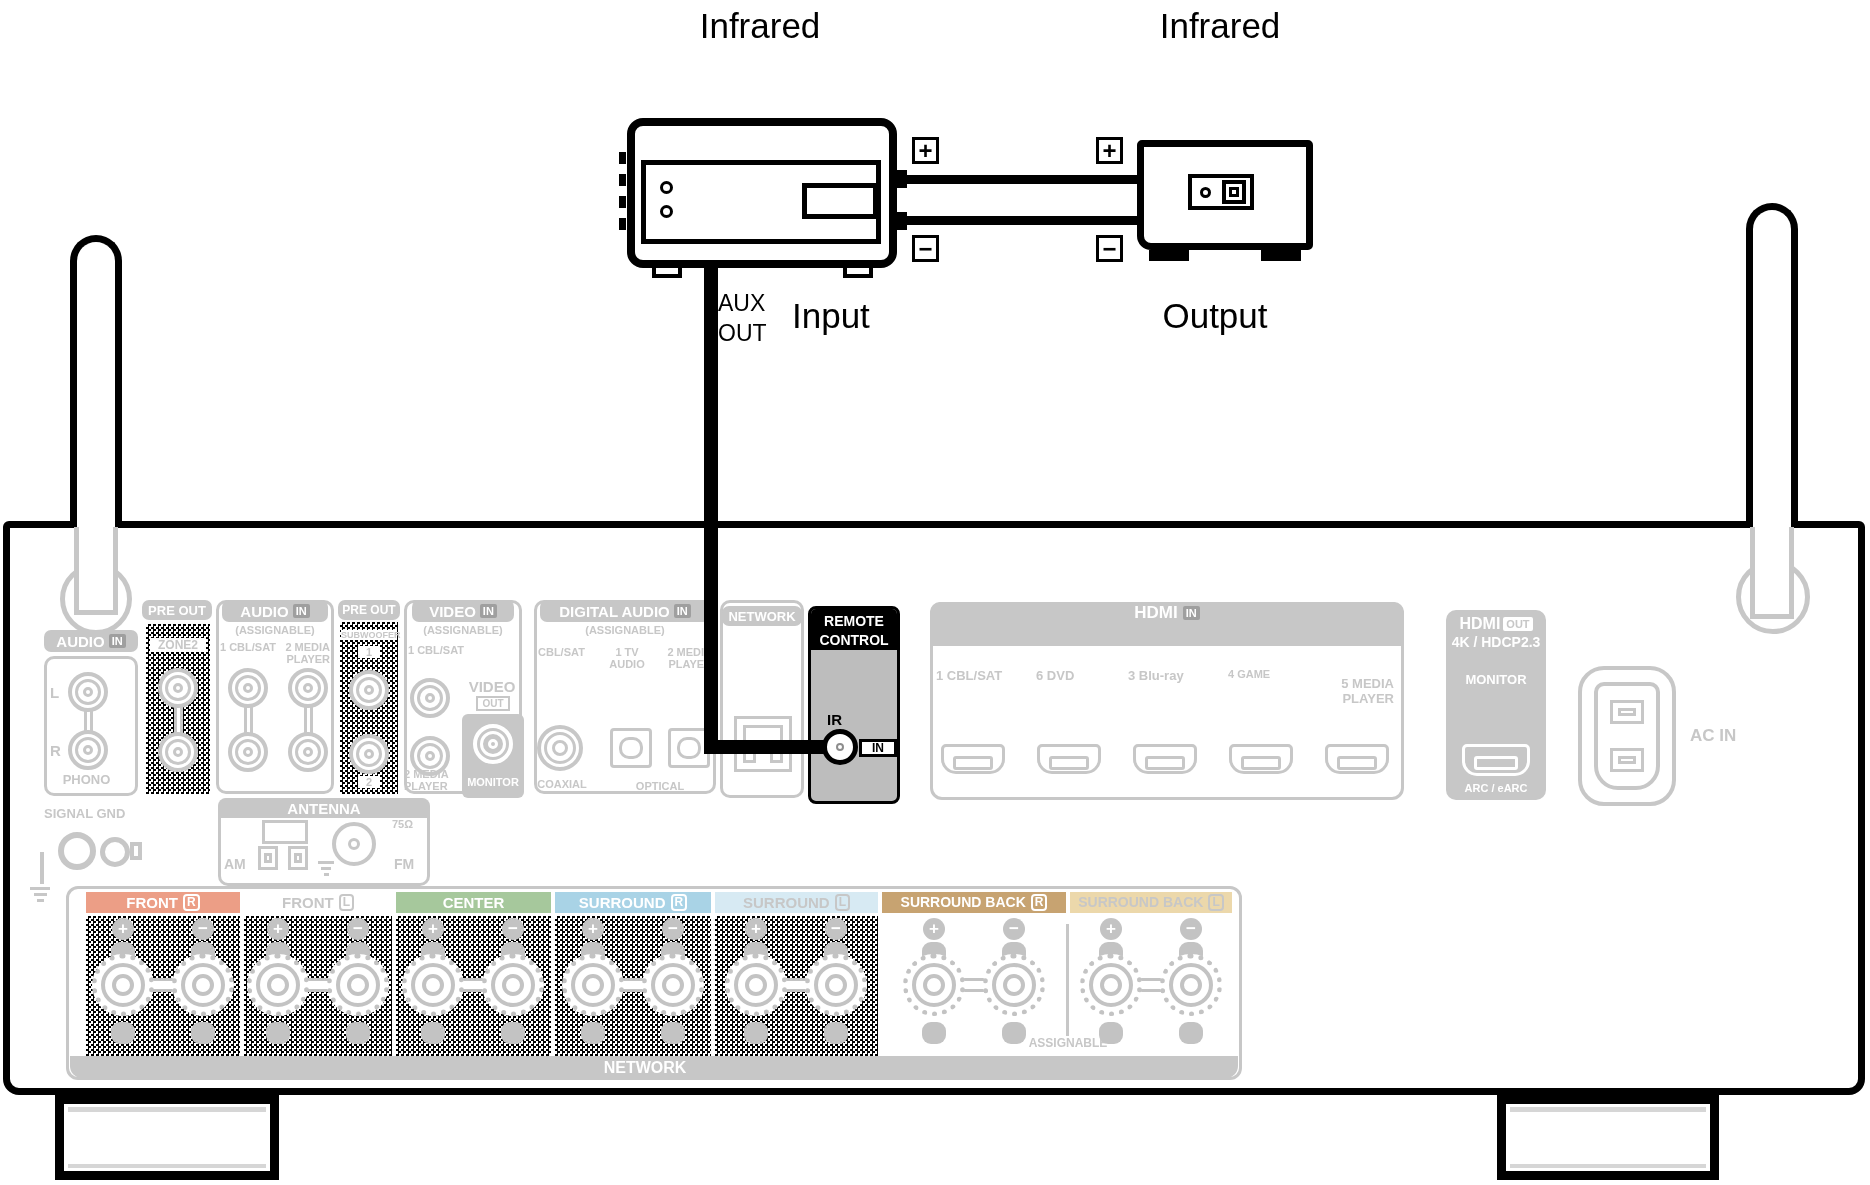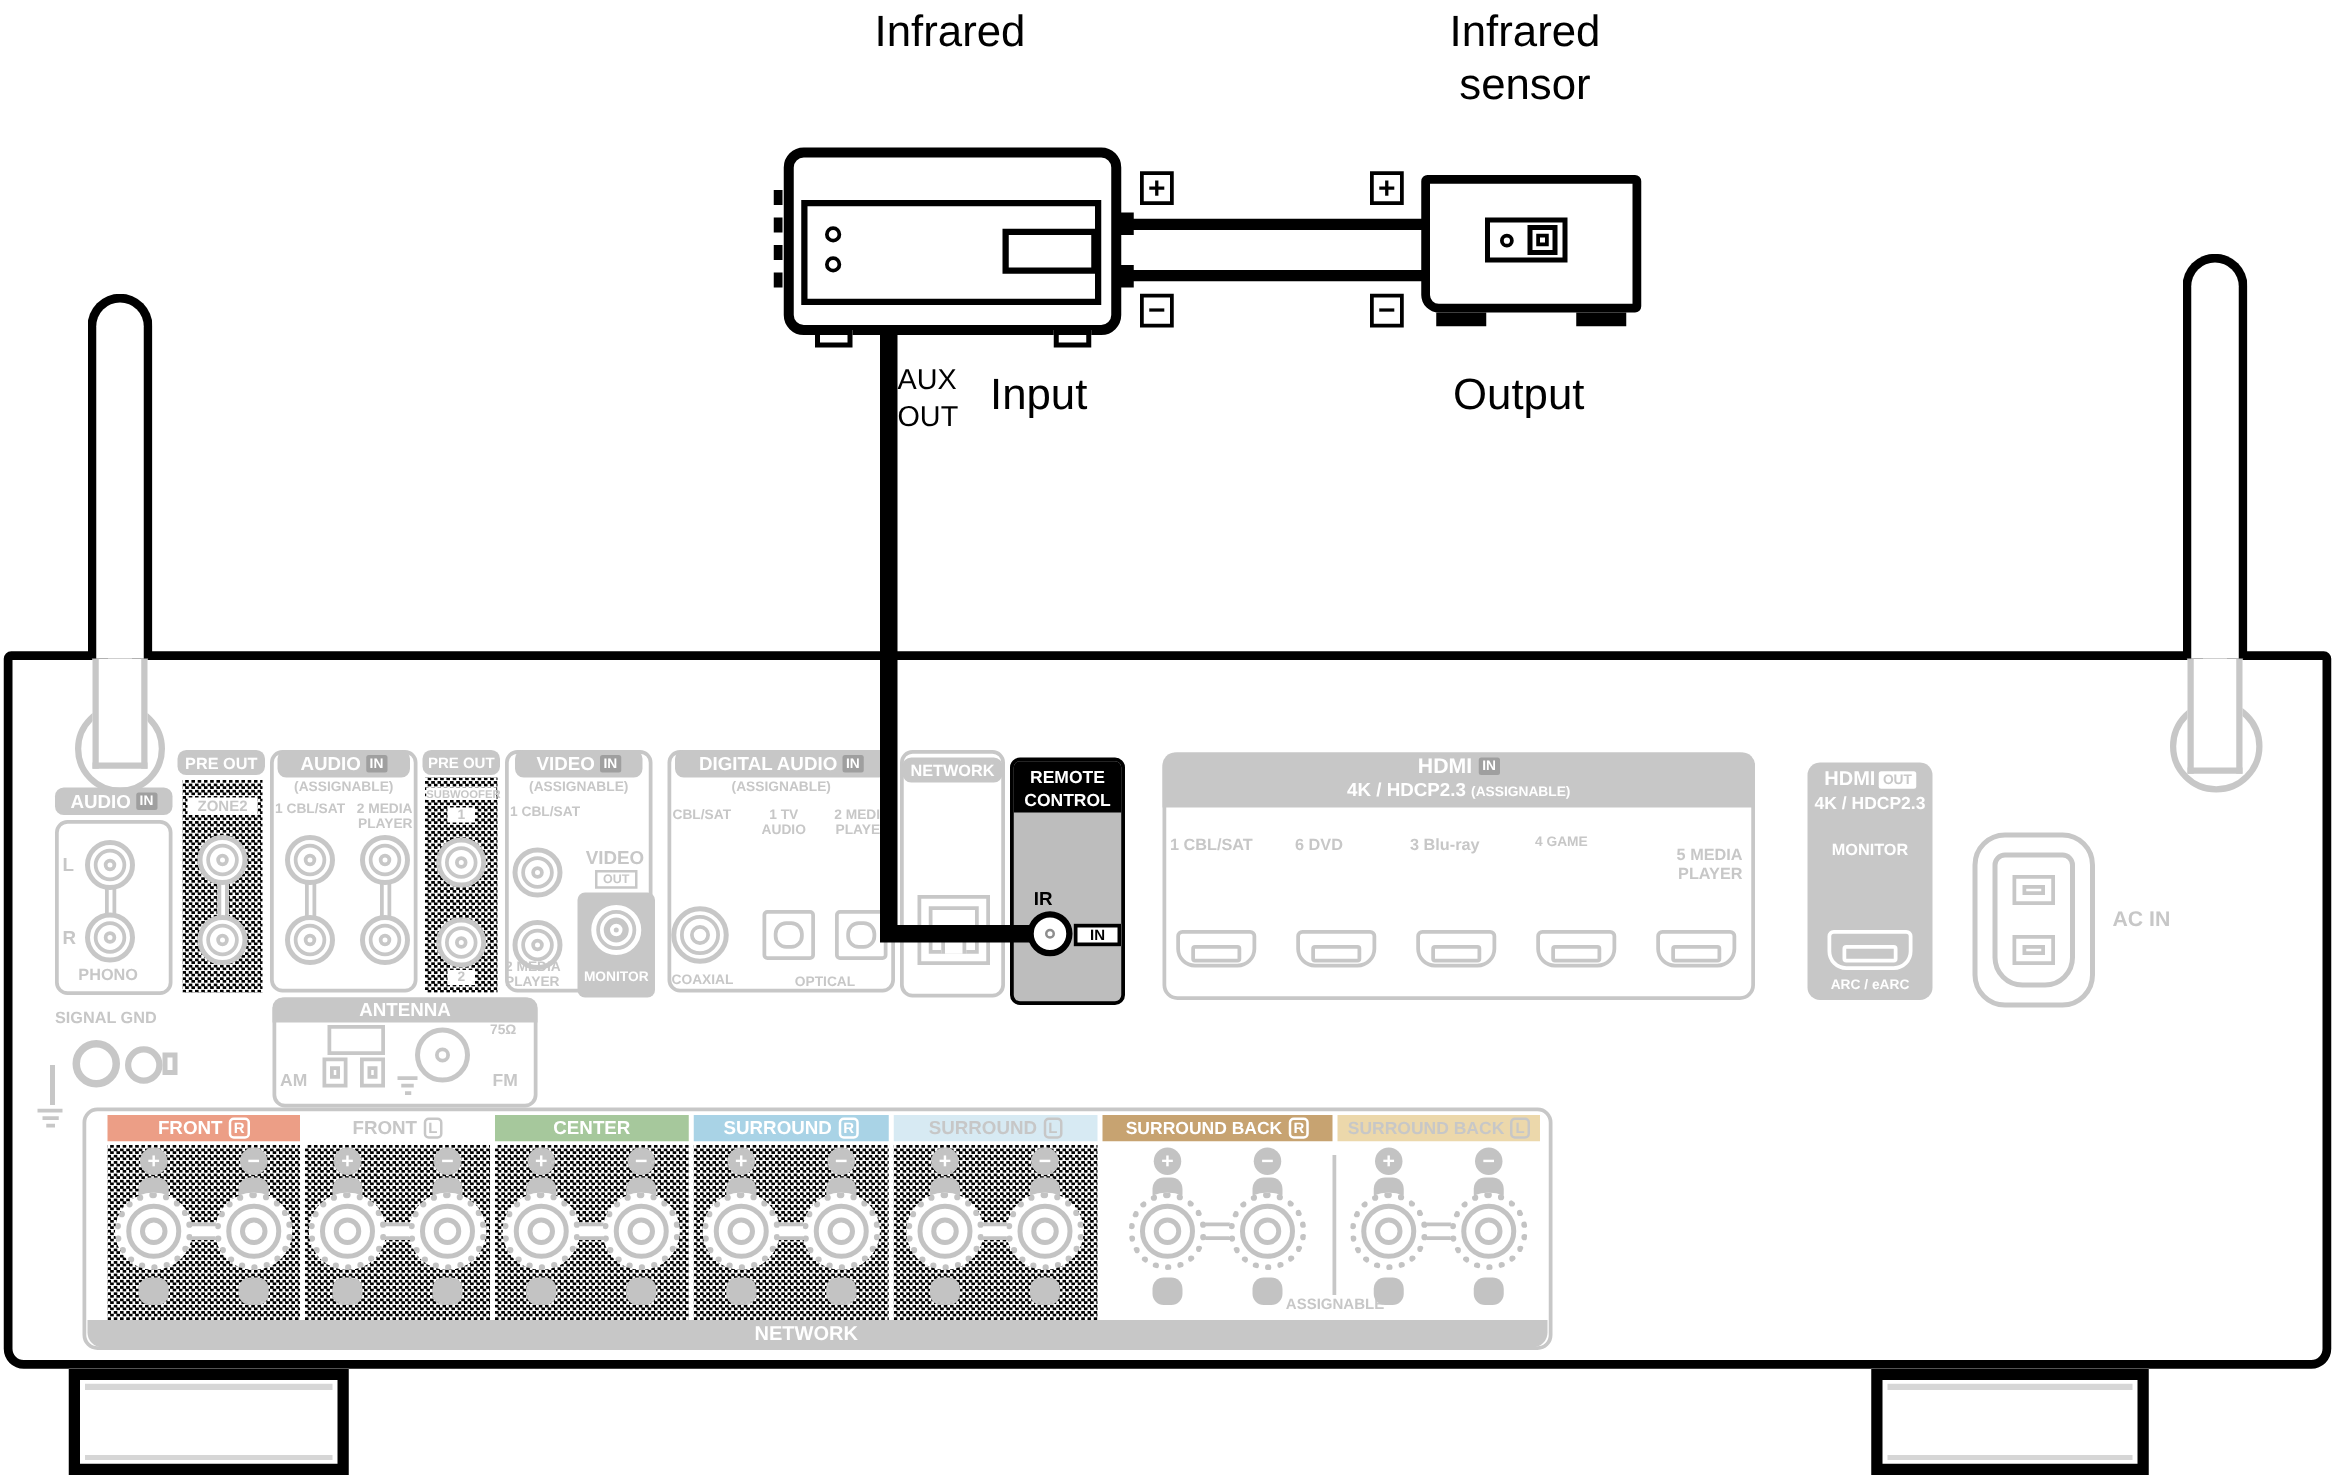--- a/index.html
+++ b/index.html
@@ -76,21 +76,20 @@
 </head>
 <body>
 
 <div id="scene">
 
   <div class="ab biglabel" style="left:618px;top:5px;width:284px">
     <div>Infrared</div>
   </div>
   <div class="ab biglabel" style="left:1078px;top:5px;width:284px">
     <div>Infrared</div>
-    <div>sensor</div>
   </div>
 
   <div class="ab dev" style="left:627px;top:118px;width:270px;height:150px;border-radius:16px">
     <div class="ab" style="left:6px;top:34px;width:240px;height:84px;border:5px solid #000">
       <div class="ab" style="left:14px;top:16px;width:13px;height:13px;border:3px solid #000;border-radius:50%"></div>
       <div class="ab" style="left:14px;top:40px;width:13px;height:13px;border:3px solid #000;border-radius:50%"></div>
       <div class="ab" style="left:156px;top:18px;width:76px;height:36px;border:5px solid #000"></div>
     </div>
   </div>
   <div class="ab" style="left:619px;top:152px;width:7px;height:12px;background:#000"></div>
@@ -235,24 +234,20 @@
     </div>
     <div class="ab" style="left:16px;top:102px;font:700 15px 'Liberation Sans',sans-serif;color:#000">IR</div>
     <div class="ab inbadge" style="left:48px;top:130px;width:38px;height:18px">IN</div>
   </div>
 
   <div class="ab sec" style="left:930px;top:602px;width:474px;height:198px;border-radius:12px"></div>
   <div class="ab" style="left:930px;top:602px;width:474px;height:44px;background:#c7c7c7;border-radius:10px 10px 0 0;text-align:center;color:#fff">
     <div style="font:700 17px/22px 'Liberation Sans',sans-serif;display:flex;justify-content:center;align-items:center;gap:5px">
       <span>HDMI</span>
       <span class="badge-in">IN</span>
-    </div>
-    <div style="font:700 15px/18px 'Liberation Sans',sans-serif">
-      <span>4K / HDCP2.3</span>
-      <span style="font-size:11px">(ASSIGNABLE)</span>
     </div>
   </div>
   <div class="ab glabel" style="left:936px;top:668px;font-size:13px">1 CBL/SAT</div>
   <div class="ab glabel" style="left:1036px;top:668px;font-size:13px">6 DVD</div>
   <div class="ab glabel" style="left:1128px;top:668px;font-size:13px">3 Blu-ray</div>
   <div class="ab glabel" style="left:1228px;top:668px;font-size:11px">4 GAME</div>
   <div class="ab glabel" style="left:1322px;top:676px;width:72px;font-size:13px;text-align:right">
     <div>5 MEDIA</div>
     <div>PLAYER</div>
   </div>

